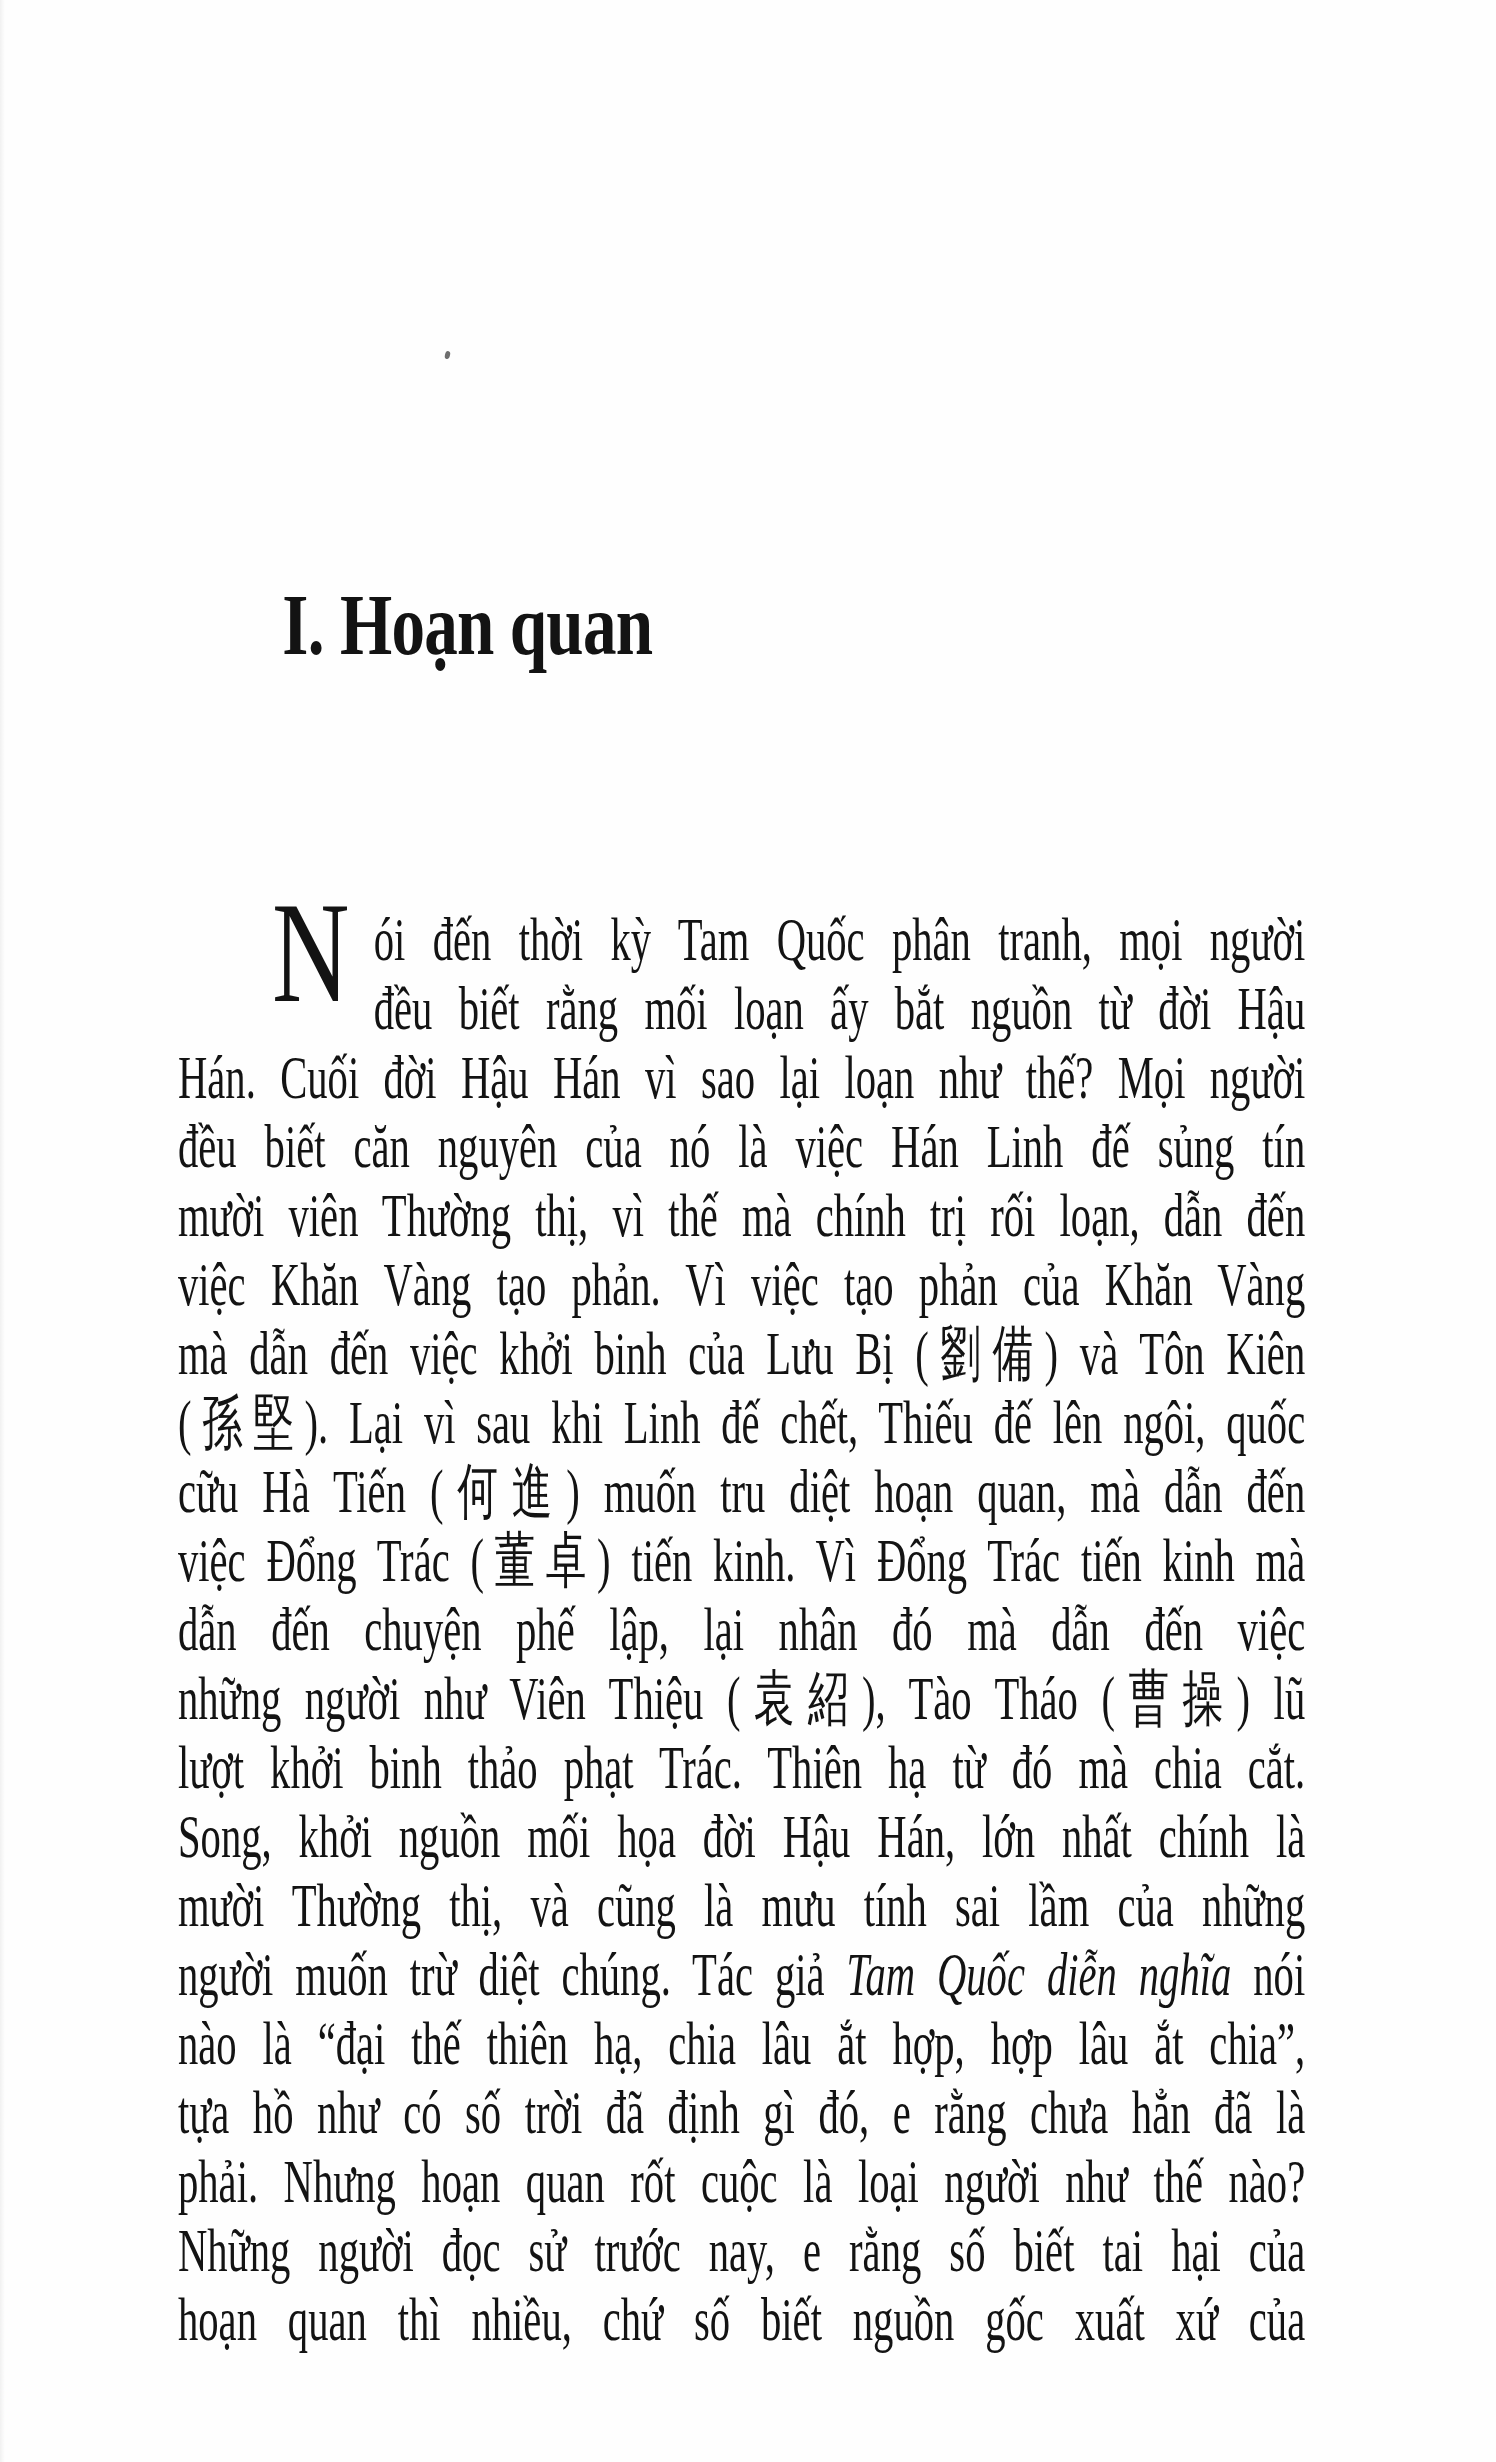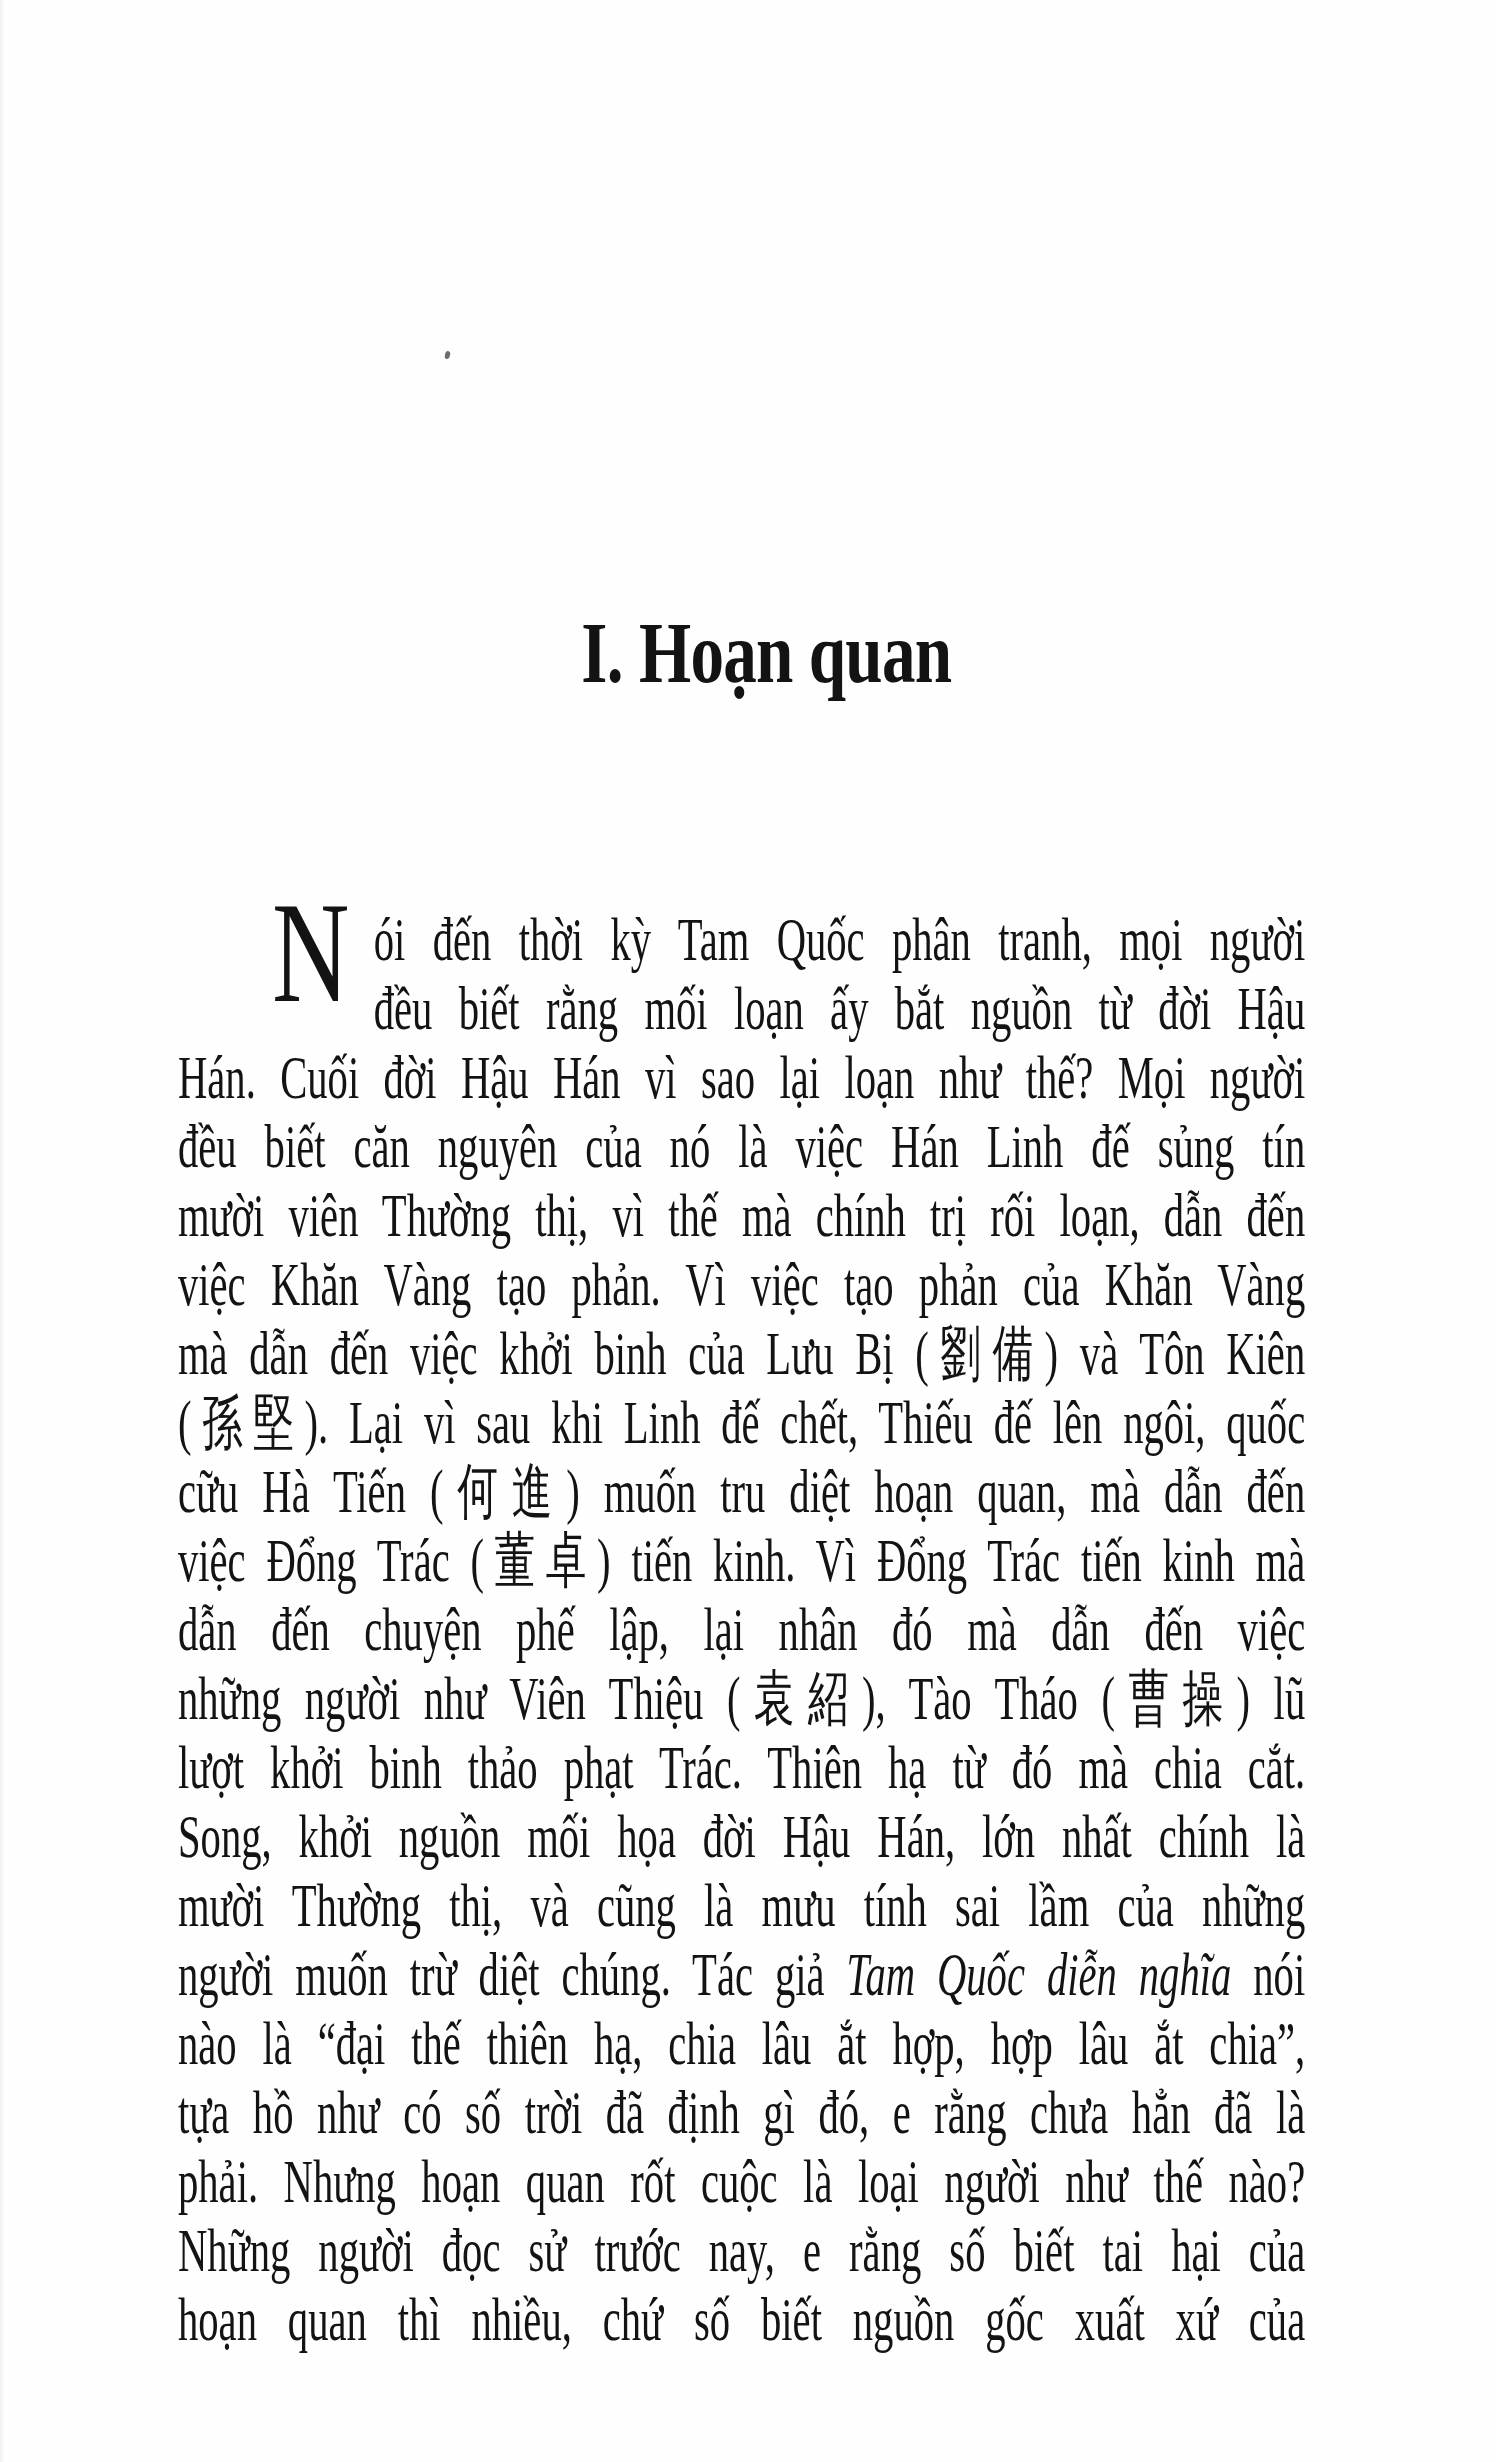--- a/index.html
+++ b/index.html
@@ -19,22 +19,22 @@
     background: linear-gradient(to right, rgba(0,0,0,0.05), rgba(0,0,0,0));
   }
   
   .speck {
     position: absolute; left: 445px; top: 351px;
     width: 4.5px; height: 8px; background: #4a4a4a;
     border-radius: 50% / 40%; transform: rotate(12deg); opacity: .8;
   }
 
   .chapter-title {
-    position: absolute; left: 178px; top: 610px; width: 1073px;
-    text-align: center; white-space: nowrap;
+    position: absolute; left: 178px; top: 582px; width: 1073px;
+    text-align: left; white-space: nowrap;
   }
   .chapter-title .t {
     display: inline-block;
     font-size: 86px; font-weight: 700; line-height: 1;
     letter-spacing: -0.9px;
     transform: scaleX(0.78); transform-origin: 100% 0;
   }
 
   .textblock {
     position: absolute; left: 178px; top: 905px; width: 1127px;

